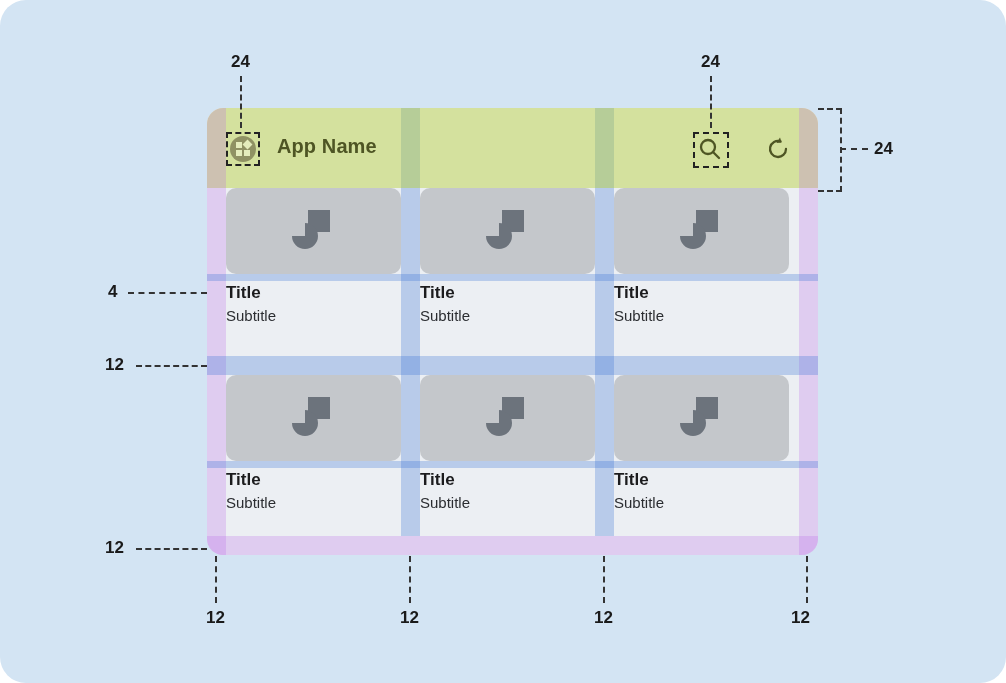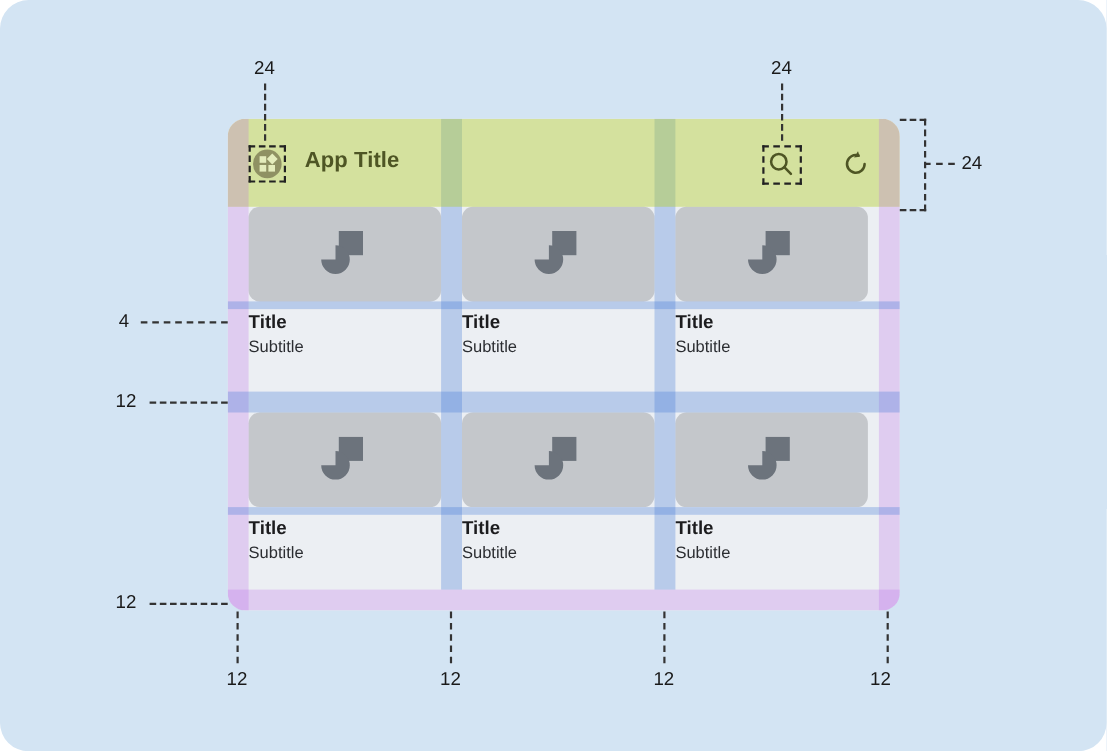--- a/index.html
+++ b/index.html
@@ -173,20 +173,21 @@
   .appbar-ov { background: rgba(175, 201, 49, 0.45); z-index: 2; }
 
   
   .ann-label {
     position: absolute;
     font-size: 17px;
     color: #1a1a1a;
     font-family: "Liberation Sans", sans-serif;
     z-index: 20;
     white-space: nowrap;
+    font-weight: bold;
   }
   .dash-h {
     position: absolute;
     height: 0;
     border-top: 2px dashed #333;
     z-index: 20;
   }
   .dash-v {
     position: absolute;
     width: 0;
@@ -218,21 +219,21 @@
 
       <div id="app-logo">
         <div class="logo-circle">
           <div class="logo-sq lg1"></div>
           <div class="logo-sq lg2"></div>
           <div class="logo-sq lg3"></div>
           <div class="logo-sq lg4"></div>
         </div>
       </div>
 
-      <div id="app-title">App Title</div>
+      <div id="app-title">App Name</div>
 
       <div id="search-icon-btn">
         <svg width="26" height="26" viewBox="0 0 26 26">
           <circle cx="11" cy="11" r="7" fill="none" stroke="#4e5524" stroke-width="2.3"></circle>
           <line x1="16" y1="16" x2="22" y2="22" stroke="#4e5524" stroke-width="2.3" stroke-linecap="round"></line>
         </svg>
       </div>
 
       <div id="refresh-icon-btn">
         <svg width="26" height="26" viewBox="0 0 26 26">

